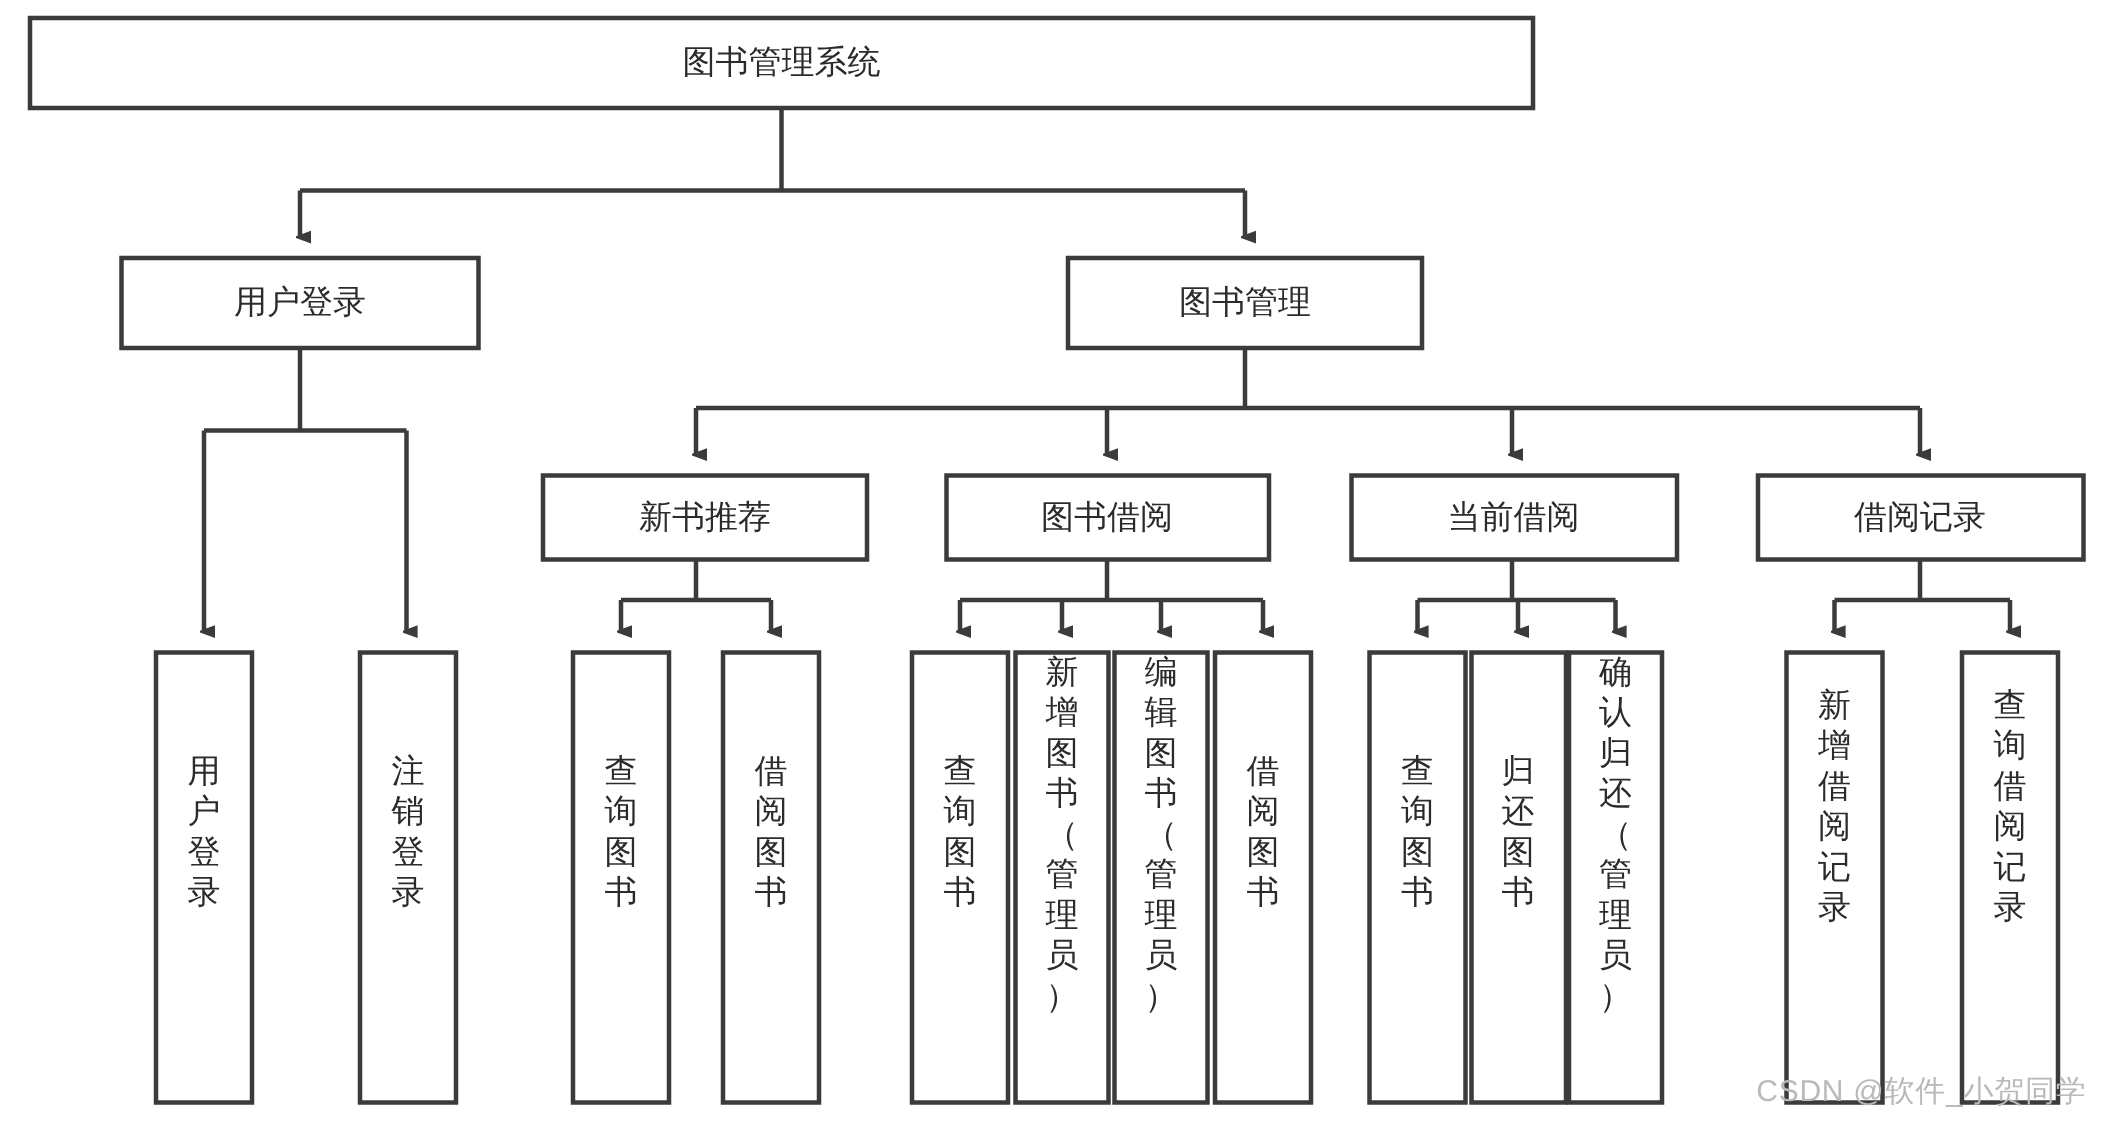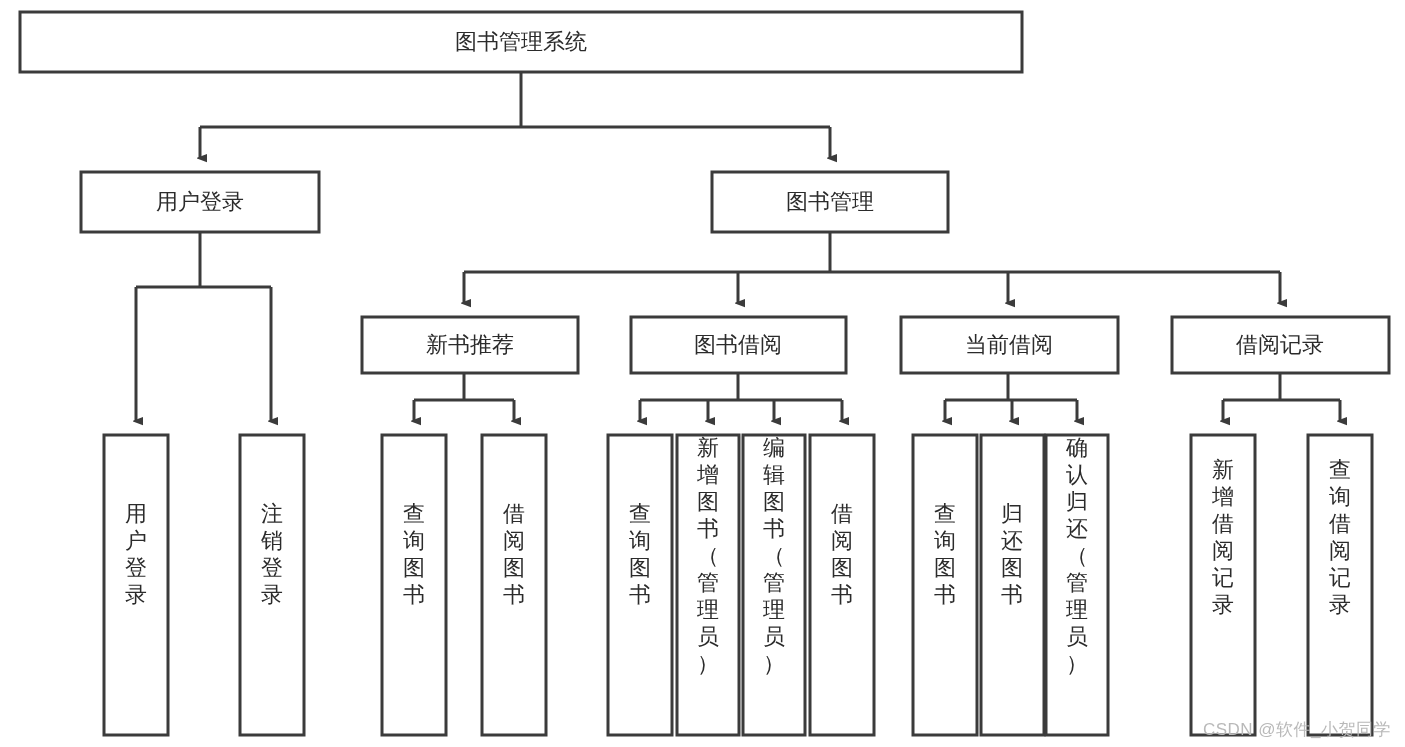--- a/index.html
+++ b/index.html
@@ -53,21 +53,21 @@
     font-family: "Liberation Sans", "DejaVu Sans", sans-serif;
     font-size: 22px;
     fill: #2b2b2b;
     text-anchor: middle;
   }
   .watermark {
     position: absolute;
     right: 14px;
     bottom: 6px;
     font-family: "Liberation Sans", "DejaVu Sans", sans-serif;
-    font-size: 17px;
+    font-size: 20px;
     color: #b9b9b9;
     letter-spacing: 0.5px;
     white-space: nowrap;
     user-select: none;
   }
 </style>
 </head>
 <body>
 
 <div id="diagram-root">

